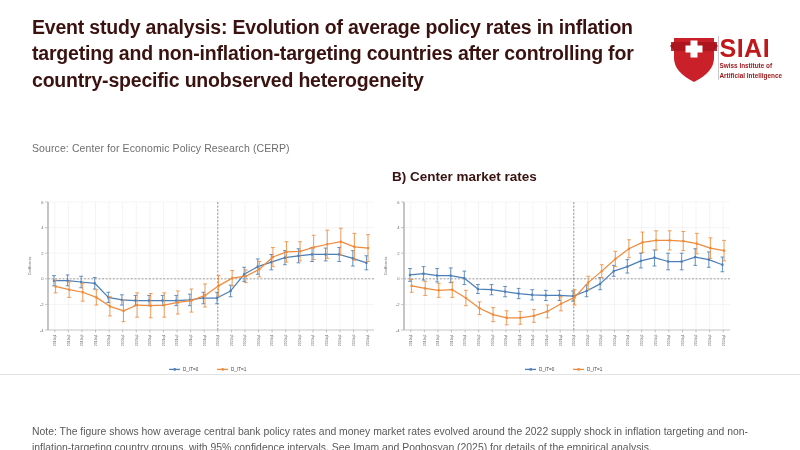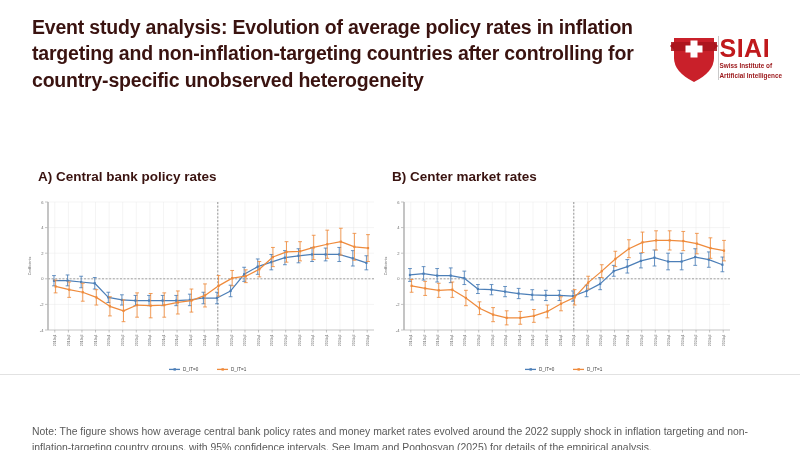--- a/index.html
+++ b/index.html
@@ -63,20 +63,21 @@
   .tick-text{font-size:4.1px;fill:#6b6b6b;font-family:"Liberation Sans",sans-serif;}
   .xtick-text{font-size:3.5px;fill:#6b6b6b;font-family:"Liberation Sans",sans-serif;}
   .legend-text{font-size:4.6px;fill:#444;font-family:"Liberation Sans",sans-serif;}
 </style>
 </head>
 <body>
 
 <div class="slide">
 
   <div class="title">Event study analysis: Evolution of average policy rates in inflation targeting and non-inflation-targeting countries after controlling for country-specific unobserved heterogeneity</div>
+  <div class="source">Source: Center for Economic Policy Research (CERP)</div>
 
   <div class="logo">
     <div class="shield">
       <svg width="48" height="52" viewBox="0 0 48 52">
         <path d="M4 26 L4 6 L44 6 L44 26 Q44 40 24 50 Q4 40 4 26 Z" fill="#c9202a"></path>
         <path d="M4 10 L0 14 L4 18 Z" fill="#a8141c"></path>
         <path d="M44 10 L48 14 L44 18 Z" fill="#a8141c"></path>
         <rect x="1" y="10" width="46" height="9" fill="#a8141c" opacity="0.88"></rect>
         <rect x="20.5" y="8.5" width="7" height="17" fill="#ffffff"></rect>
         <rect x="15.5" y="13.5" width="17" height="7" fill="#ffffff"></rect>
@@ -85,21 +86,20 @@
       </svg>
     </div>
     <div class="divider"></div>
     <div class="wordwrap">
       <div class="siai">SIAI</div>
       <div class="sub">Swiss Institute of</div>
       <div class="sub">Artificial Intelligence</div>
     </div>
   </div>
 
-  <div class="panel-title" id="panelA-title">A) Central bank policy rates</div>
   <div class="panel-title" id="panelB-title">B) Center market rates</div>
 
   <div class="chart" id="chartA">
       <svg width="360" height="180" viewBox="0 0 360 180">
         <rect x="26" y="6" width="326" height="128" fill="#ffffff"></rect>
         <line x1="32.791666666666664" y1="6" x2="32.791666666666664" y2="134" stroke="#e8e8e8" stroke-width="0.5"></line>
         <line x1="46.375" y1="6" x2="46.375" y2="134" stroke="#e8e8e8" stroke-width="0.5"></line>
         <line x1="59.958333333333336" y1="6" x2="59.958333333333336" y2="134" stroke="#e8e8e8" stroke-width="0.5"></line>
         <line x1="73.54166666666666" y1="6" x2="73.54166666666666" y2="134" stroke="#e8e8e8" stroke-width="0.5"></line>
         <line x1="87.125" y1="6" x2="87.125" y2="134" stroke="#e8e8e8" stroke-width="0.5"></line>

